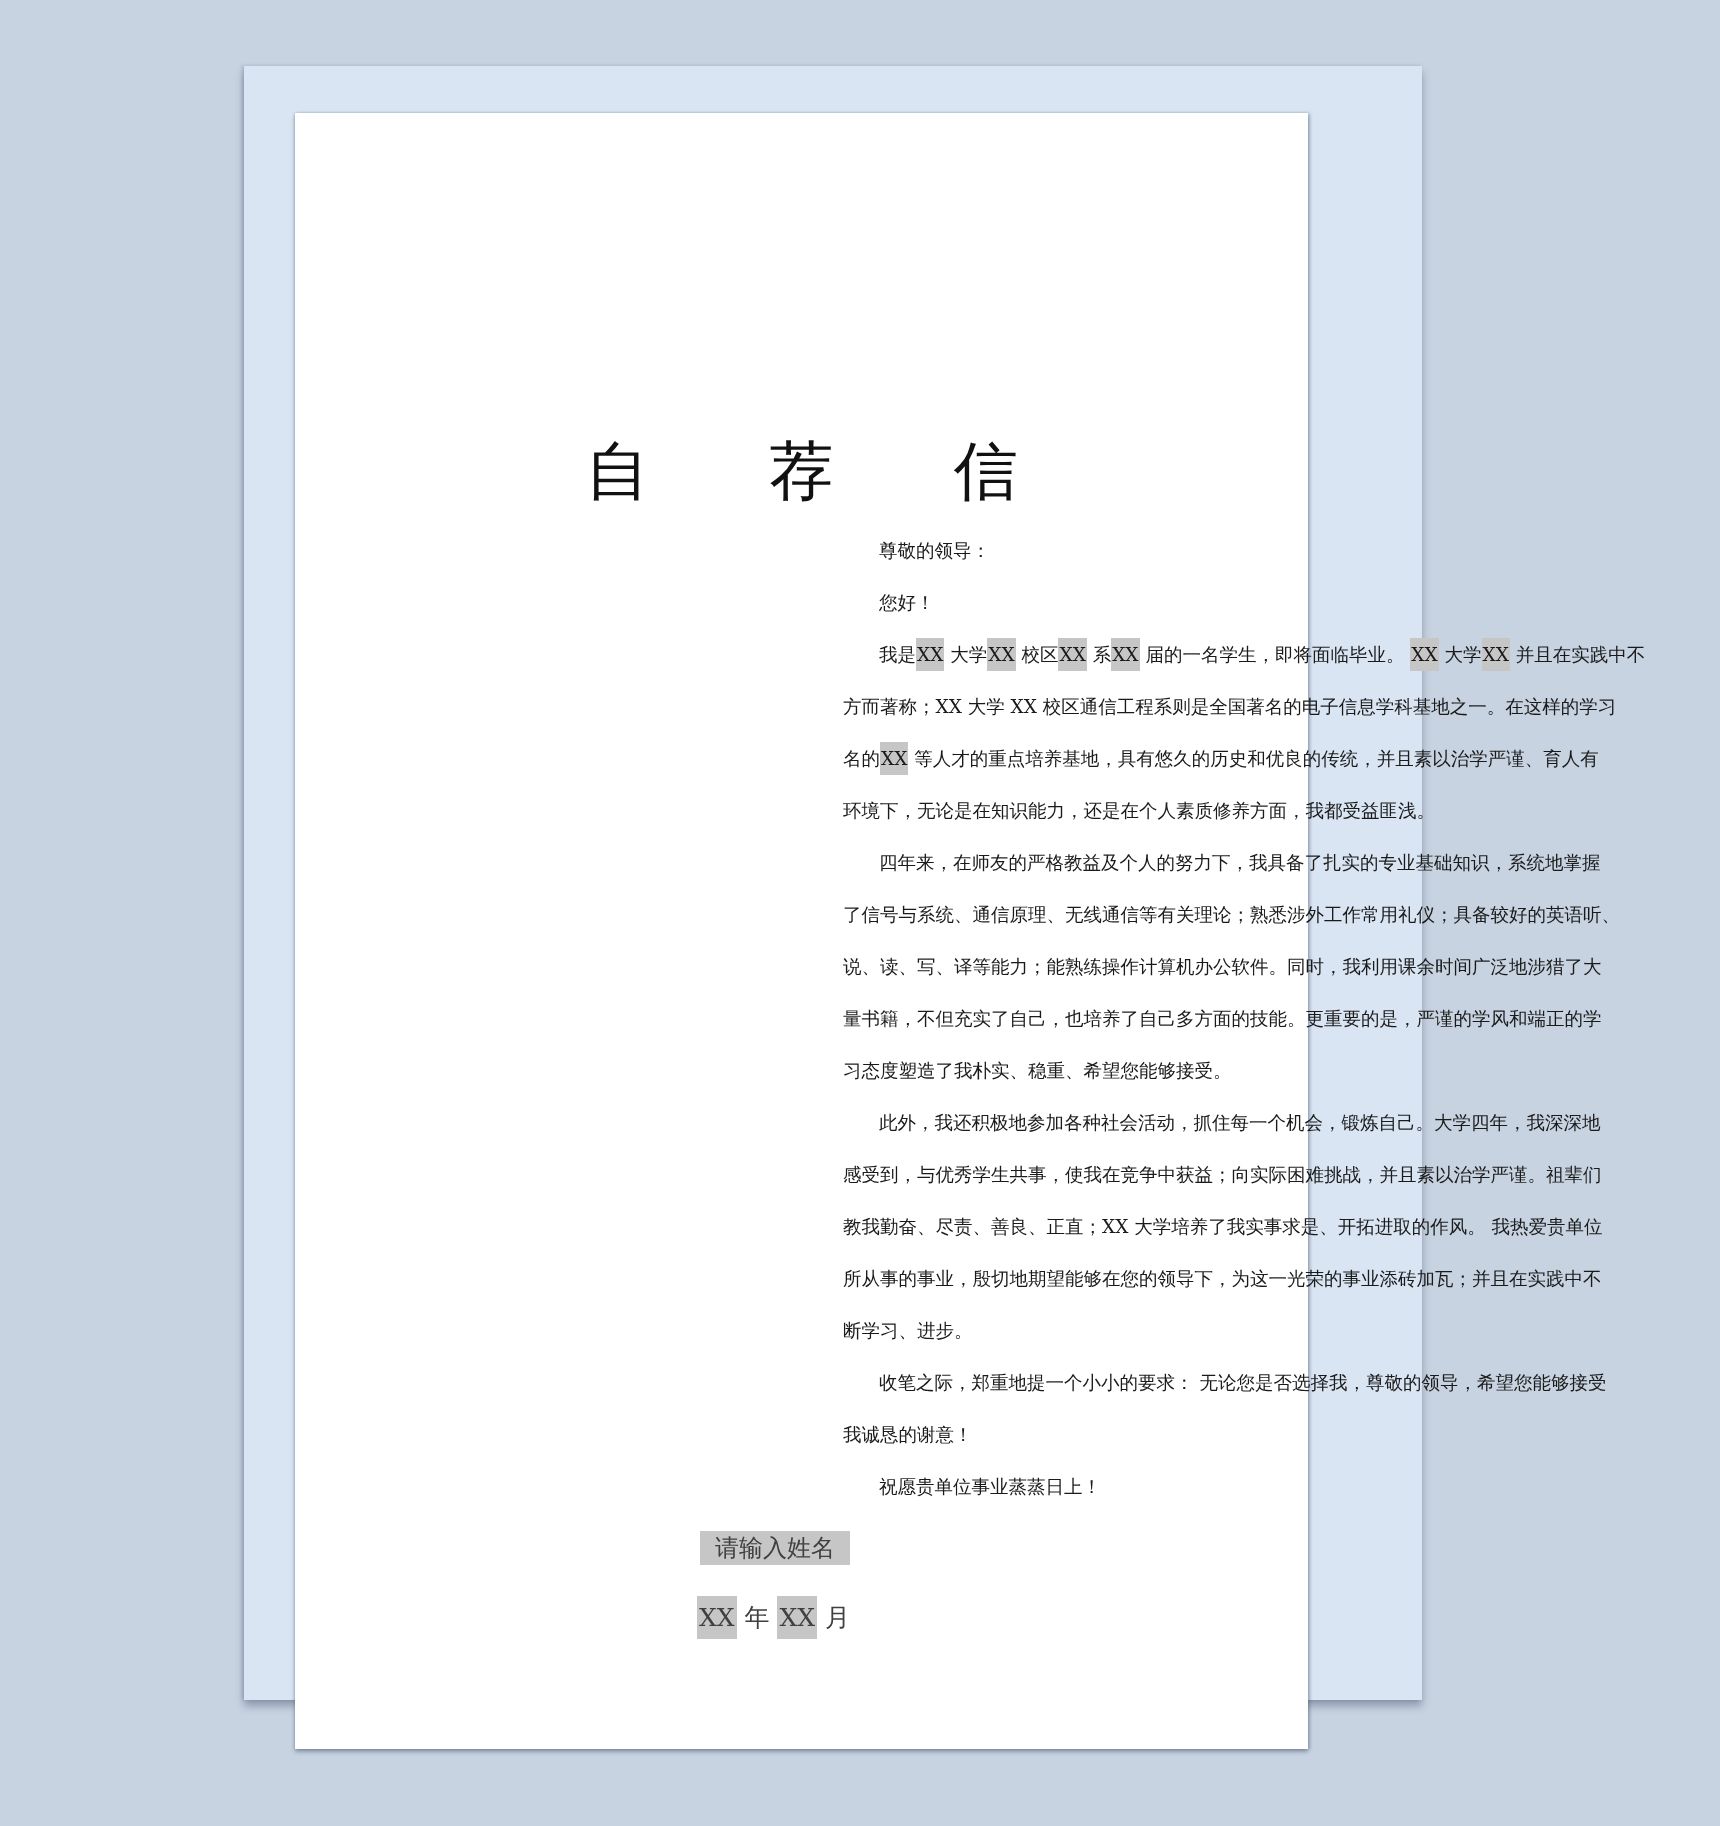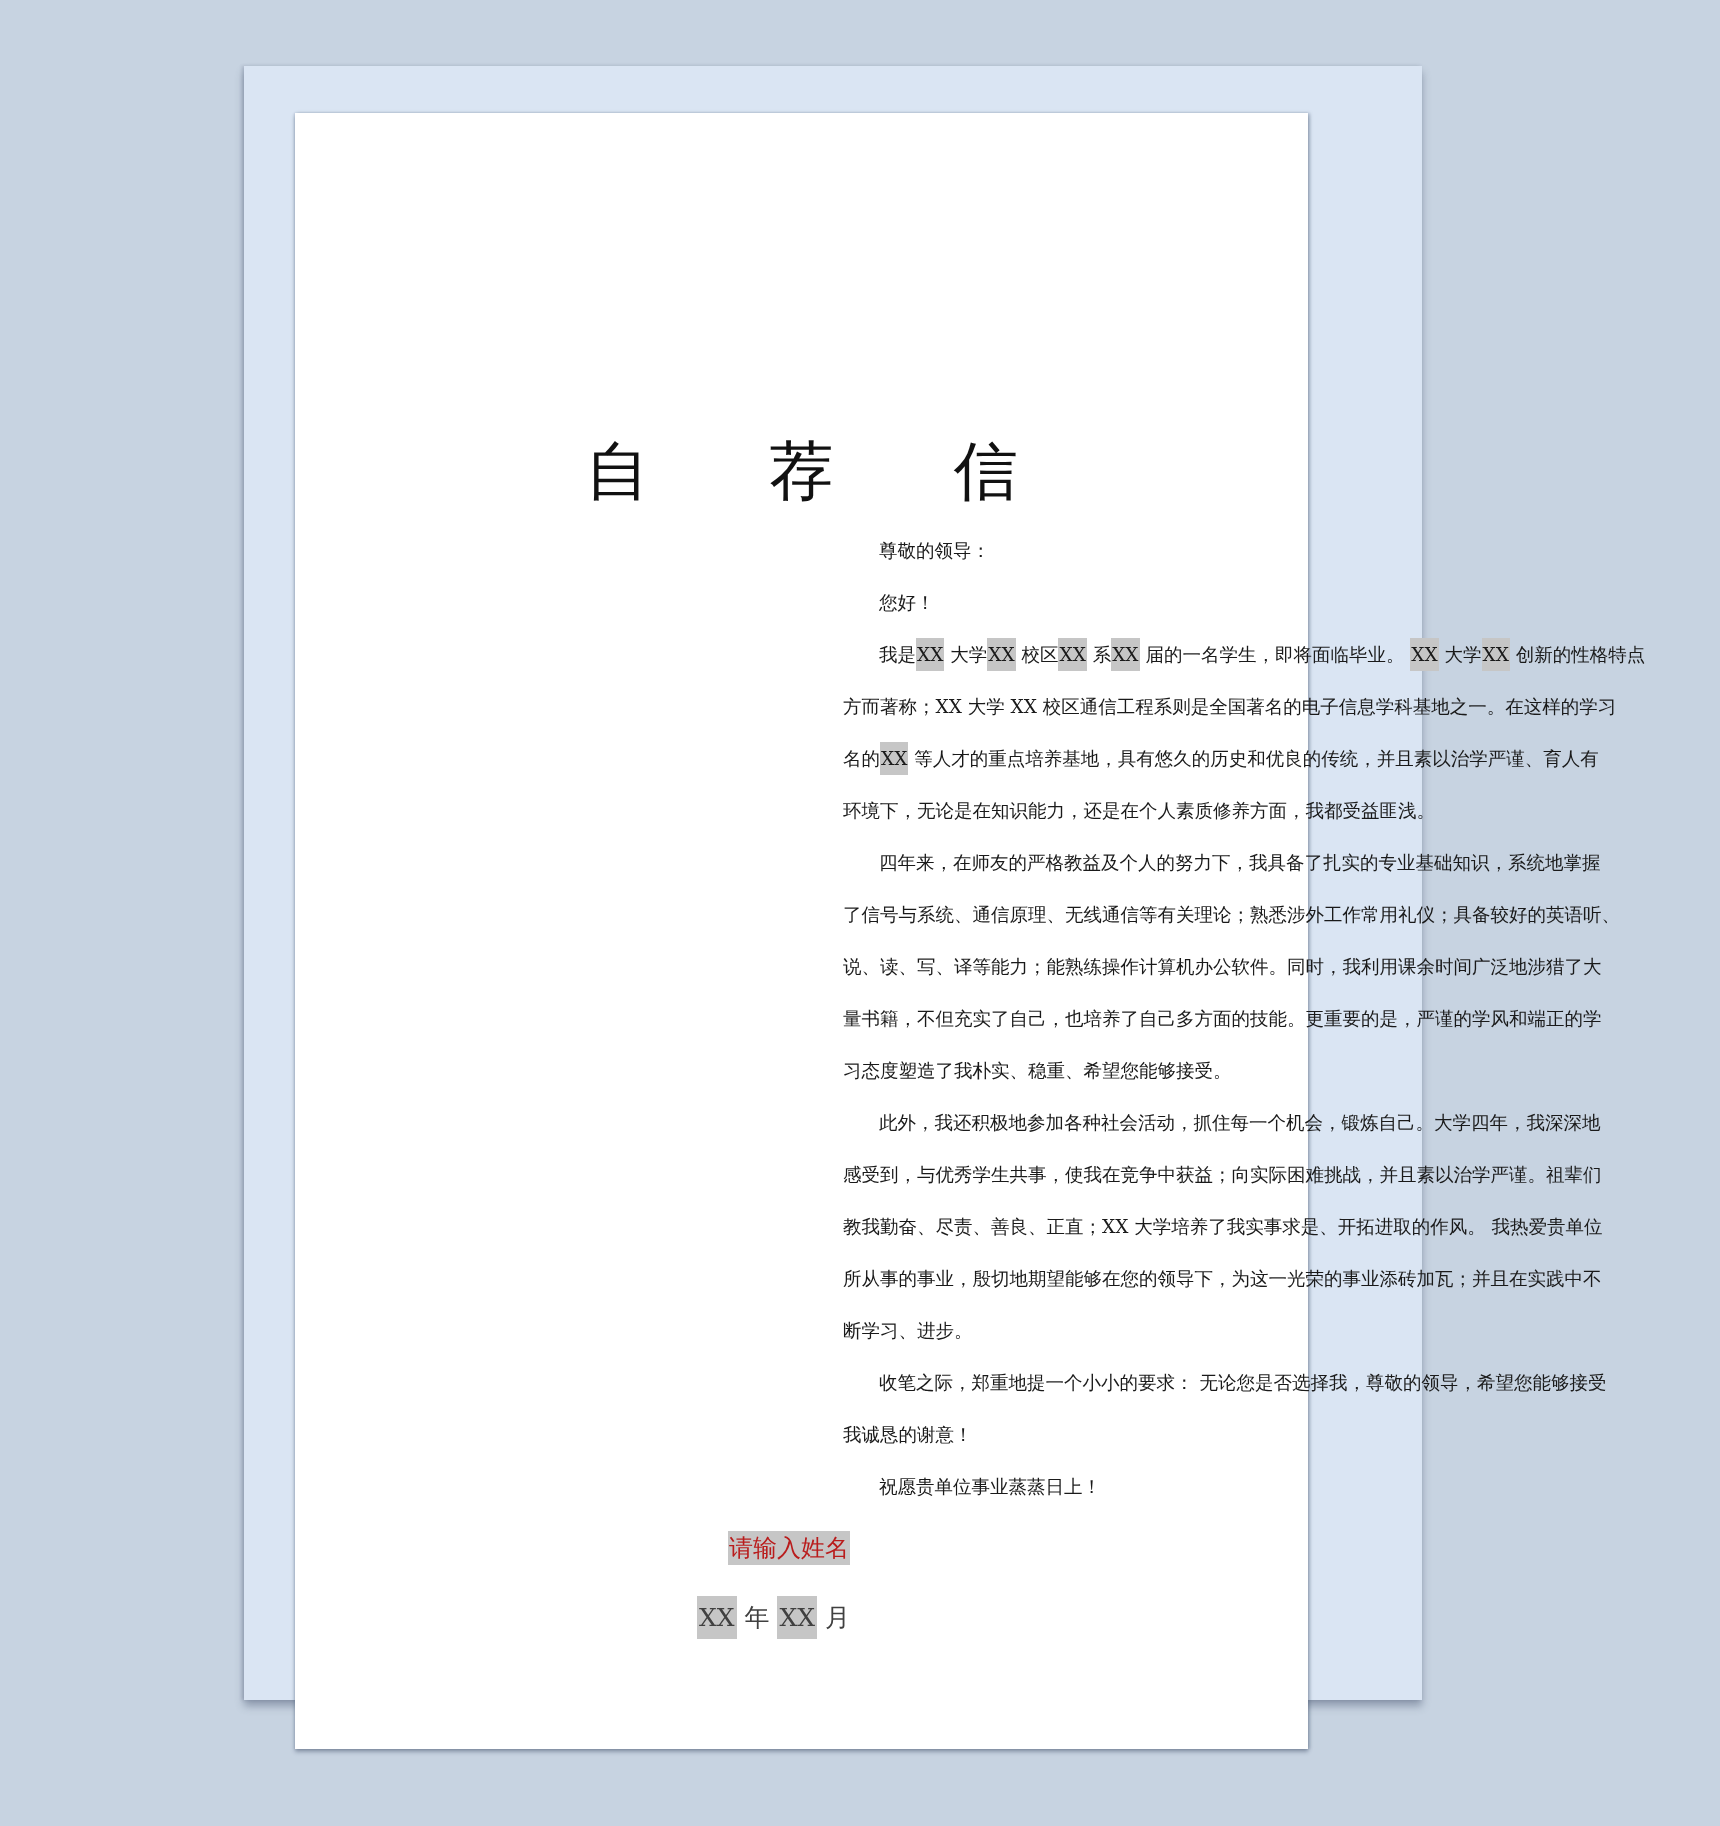--- a/index.html
+++ b/index.html
@@ -39,43 +39,43 @@
   }
   .line.indent { padding-left: 36px; }
   .line.last { text-align-last: left; }
   .hl {
     background: #c6c6c6;
     padding: 6px 1px;
   }
   .signature {
     position: absolute; right: 458px; top: 1418px;
     font-size: 24px; line-height: 34px;
-    background: #c6c6c6; color: #b91c1c;
-    padding: 0 1px;
+    background: #c6c6c6; color: #404040;
+    padding: 0 15px;
   }
   .date {
     position: absolute; right: 458px; top: 1488px;
     font-size: 25px; line-height: 34px; color: #404040;
   }
   .date .hl { padding: 7px 2px; }
 </style>
 </head>
 <body>
 
 <div class="page-back"></div>
 
 <div class="page-front">
   <div class="title">自 荐 信</div>
 
   <div class="body">
     <div class="line indent last">尊敬的领导：</div>
     <div class="line indent last">您好！</div>
     <div id="paragraphs">
         <div>
-          <div class="line indent"><span>我是</span><span class="hl">XX</span> <span>大学</span><span class="hl">XX</span> <span>校区</span><span class="hl">XX</span> <span>系</span><span class="hl">XX</span> <span>届的一名学生，即将面临毕业。 </span><span class="hl">XX</span> <span>大学</span><span class="hl">XX</span> <span>创新的性格特点</span></div>
+          <div class="line indent"><span>我是</span><span class="hl">XX</span> <span>大学</span><span class="hl">XX</span> <span>校区</span><span class="hl">XX</span> <span>系</span><span class="hl">XX</span> <span>届的一名学生，即将面临毕业。 </span><span class="hl">XX</span> <span>大学</span><span class="hl">XX</span> <span>并且在实践中不</span></div>
           <div class="line"><span>方而著称；XX 大学 XX 校区通信工程系则是全国著名的电子信息学科基地之一。在这样的学习</span></div>
           <div class="line"><span>名的</span><span class="hl">XX</span> <span>等人才的重点培养基地，具有悠久的历史和优良的传统，并且素以治学严谨、育人有</span></div>
           <div class="line last"><span>环境下，无论是在知识能力，还是在个人素质修养方面，我都受益匪浅。</span></div>
         </div>
         <div>
           <div class="line indent"><span>四年来，在师友的严格教益及个人的努力下，我具备了扎实的专业基础知识，系统地掌握</span></div>
           <div class="line"><span>了信号与系统、通信原理、无线通信等有关理论；熟悉涉外工作常用礼仪；具备较好的英语听、</span></div>
           <div class="line"><span>说、读、写、译等能力；能熟练操作计算机办公软件。同时，我利用课余时间广泛地涉猎了大</span></div>
           <div class="line"><span>量书籍，不但充实了自己，也培养了自己多方面的技能。更重要的是，严谨的学风和端正的学</span></div>
           <div class="line last"><span>习态度塑造了我朴实、稳重、希望您能够接受。</span></div>

